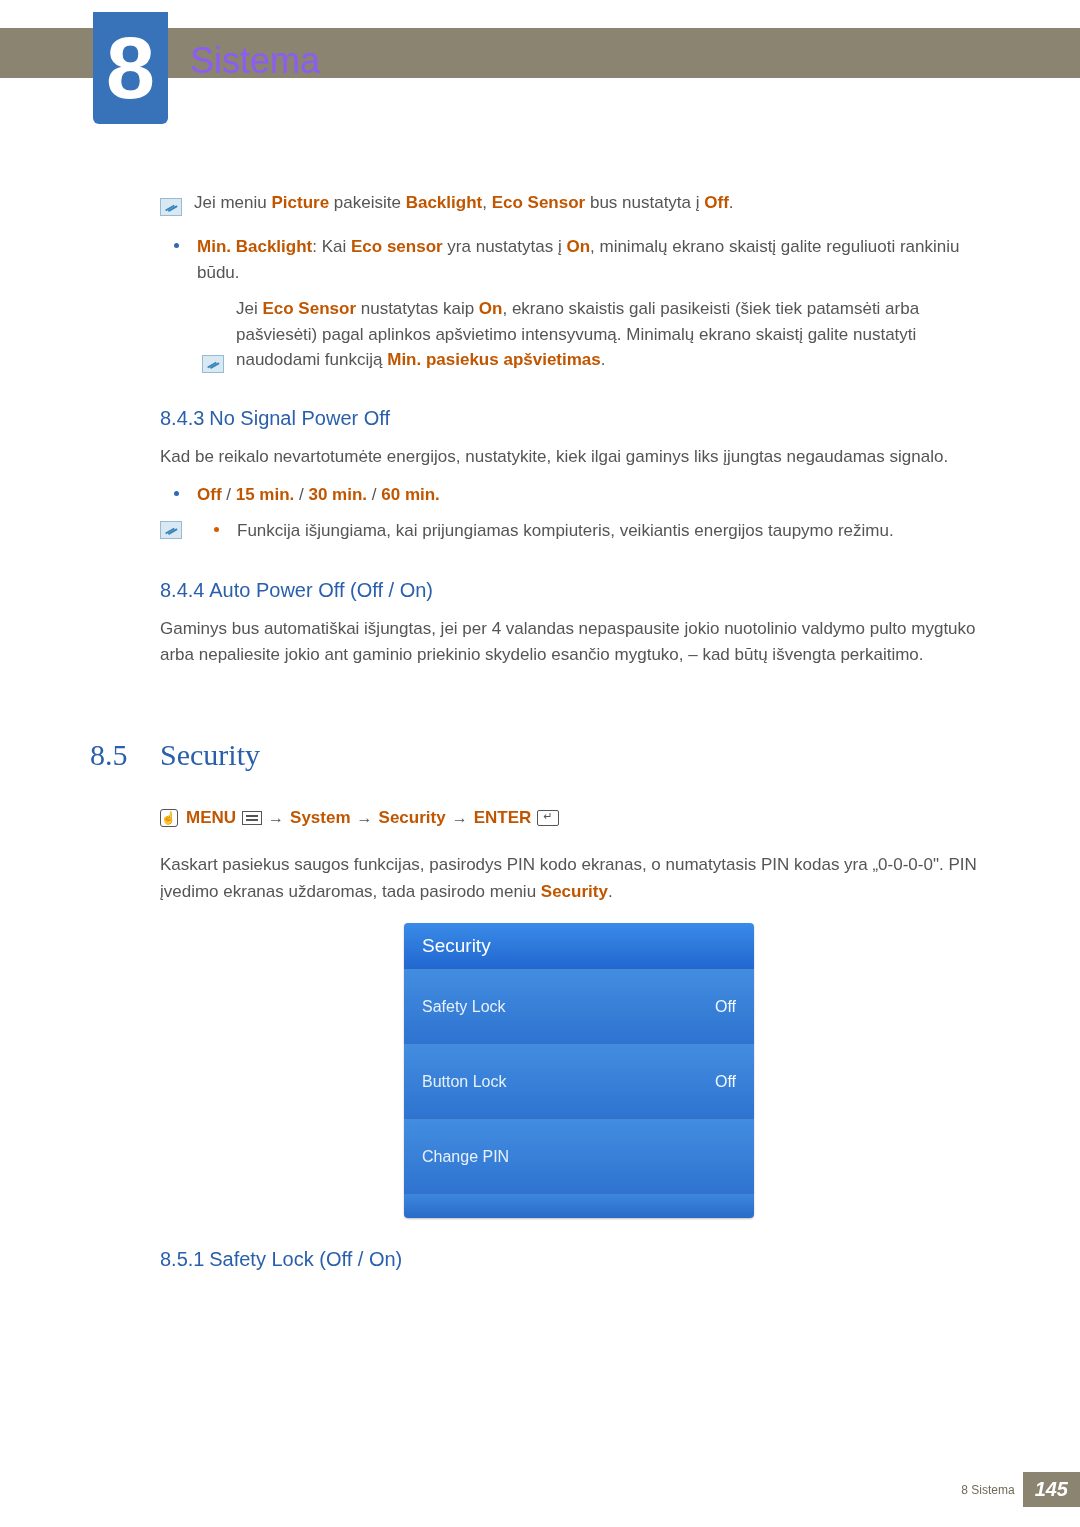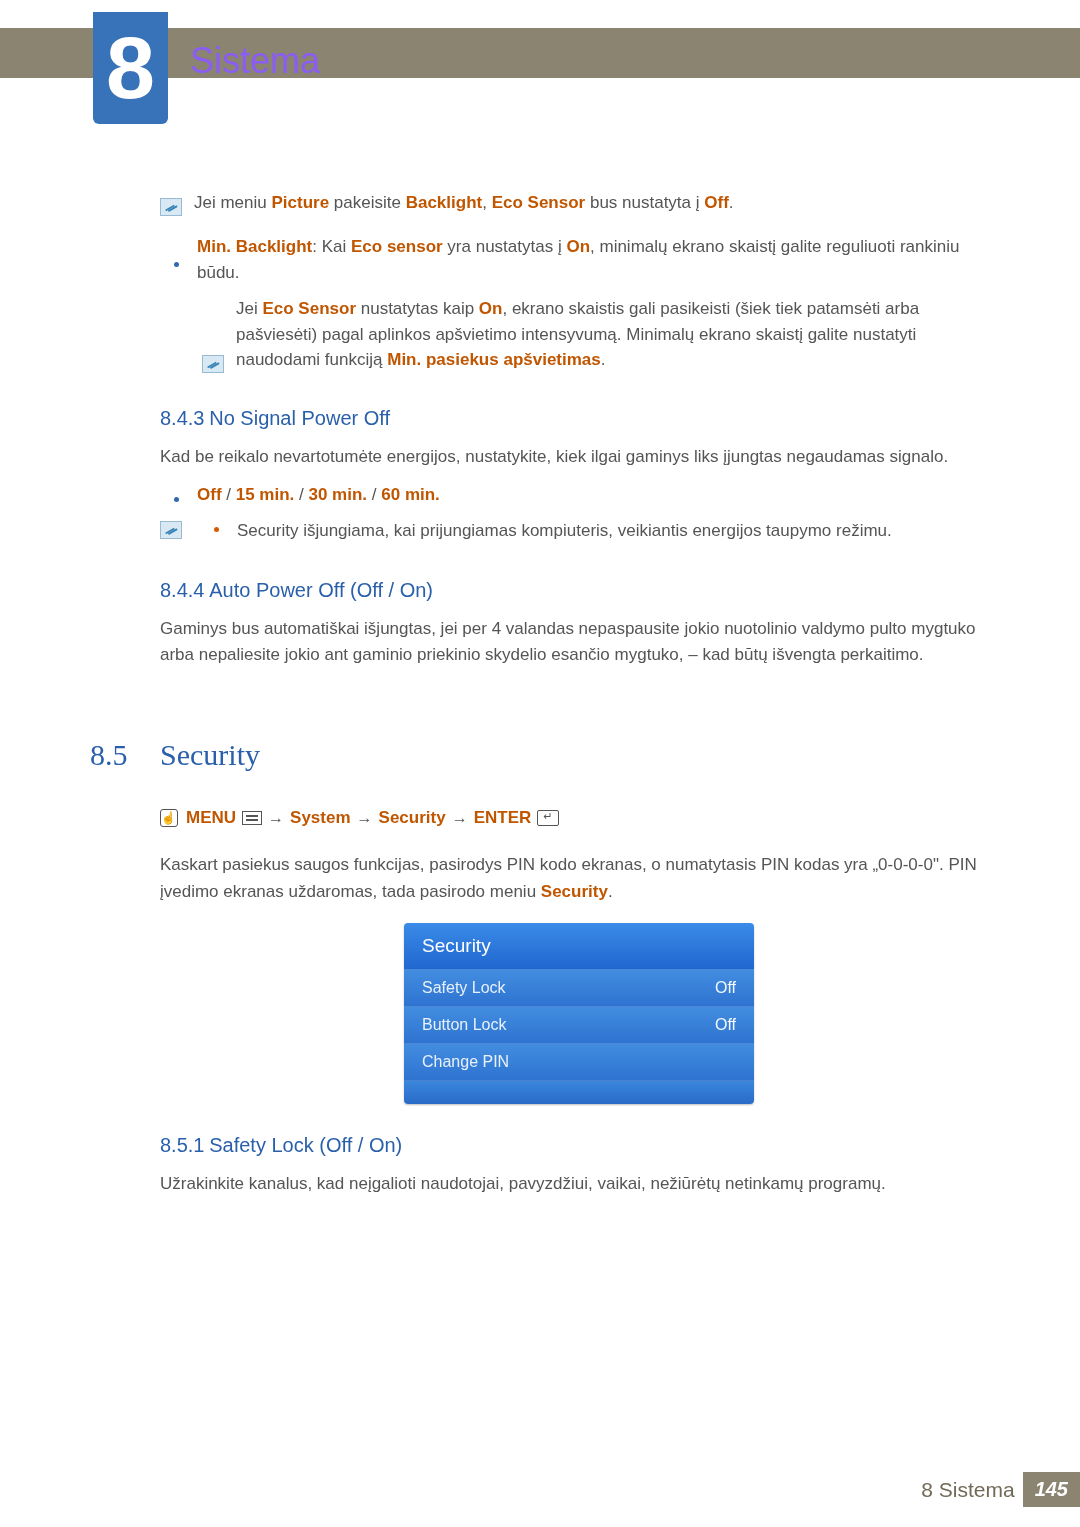--- a/index.html
+++ b/index.html
@@ -76,21 +76,21 @@
     height: 2px;
     background: #3a85b8;
     top: 8px;
     left: 4px;
     transform: rotate(-30deg);
     box-shadow: 2px 2px 0 #3a85b8;
   }
   .note-text { line-height: 1.5; flex: 1; }
   .bullet-row {
     display: flex;
-    align-items: center;
+    align-items: flex-start;
     margin-bottom: 10px;
   }
   .bullet-dot {
     width: 5px;
     height: 5px;
     background: #3268b0;
     border-radius: 50%;
     margin-right: 18px;
     margin-top: 9px;
     flex-shrink: 0;
@@ -189,40 +189,40 @@
   .security-header {
     background: linear-gradient(#3a8be8, #2167d0);
     color: #fff;
     padding: 12px 18px;
     font-size: 19px;
   }
   .security-row {
     background: linear-gradient(#428de0, #2e73d0);
     display: flex;
     justify-content: space-between;
-    padding: 9px 18px;
+    padding: 28px 18px;
     color: #e8f1fb;
     font-size: 16px;
     border-top: 1px solid rgba(255,255,255,0.15);
   }
   .security-row .val { color: #f3f8ff; }
   .security-footer {
     height: 24px;
     background: linear-gradient(#3a86dd, #2a6bc8);
     border-top: 1px solid rgba(255,255,255,0.15);
   }
   .footer {
     position: absolute;
     bottom: 20px;
     right: 0;
     display: flex;
     align-items: center;
   }
   .footer-text {
-    font-size: 21px;
+    font-size: 12px;
     color: #706a56;
     margin-right: 8px;
   }
   .footer-page {
     background: #8a8470;
     color: #fff;
     font-size: 20px;
     font-weight: bold;
     padding: 6px 12px;
     font-style: italic;
@@ -284,21 +284,21 @@
     <div class="bullet-dot"></div>
     <div class="bullet-text">
       <b class="hl-orange">Off</b><span> / </span><b class="hl-orange">15 min.</b><span> / </span><b class="hl-orange">30 min.</b><span> / </span><b class="hl-orange">60 min.</b>
     </div>
   </div>
 
   <div class="sub-note-wrap">
     <div class="note-icon"></div>
     <div class="sub-bullet-inside">
       <div class="bullet-dot orange" style="margin-left:20px"></div>
-      <div class="bullet-text">Security išjungiama, kai prijungiamas kompiuteris, veikiantis energijos taupymo režimu.</div>
+      <div class="bullet-text">Funkcija išjungiama, kai prijungiamas kompiuteris, veikiantis energijos taupymo režimu.</div>
     </div>
   </div>
 
   <div class="subsection">
     <span class="num">8.4.4</span>
     <span class="title">Auto Power Off (Off / On)</span>
   </div>
   <div class="body-para">Gaminys bus automatiškai išjungtas, jei per 4 valandas nepaspausite jokio nuotolinio valdymo pulto mygtuko arba nepaliesite jokio ant gaminio priekinio skydelio esančio mygtuko, – kad būtų išvengta perkaitimo.</div>
 
   <div class="section-85">
@@ -337,20 +337,19 @@
       <span>Change PIN</span>
       <span class="val"></span>
     </div>
     <div class="security-footer"></div>
   </div>
 
   <div class="subsection" style="margin-top:18px">
     <span class="num">8.5.1</span>
     <span class="title">Safety Lock (Off / On)</span>
   </div>
-  <div class="body-para">Užrakinkite kanalus, kad neįgalioti naudotojai, pavyzdžiui, vaikai, nežiūrėtų netinkamų programų.</div>
 
 </div>
 
 <div class="footer">
   <span class="footer-text">8 Sistema</span>
   <span class="footer-page">145</span>
 </div>
 
 </body></html>

